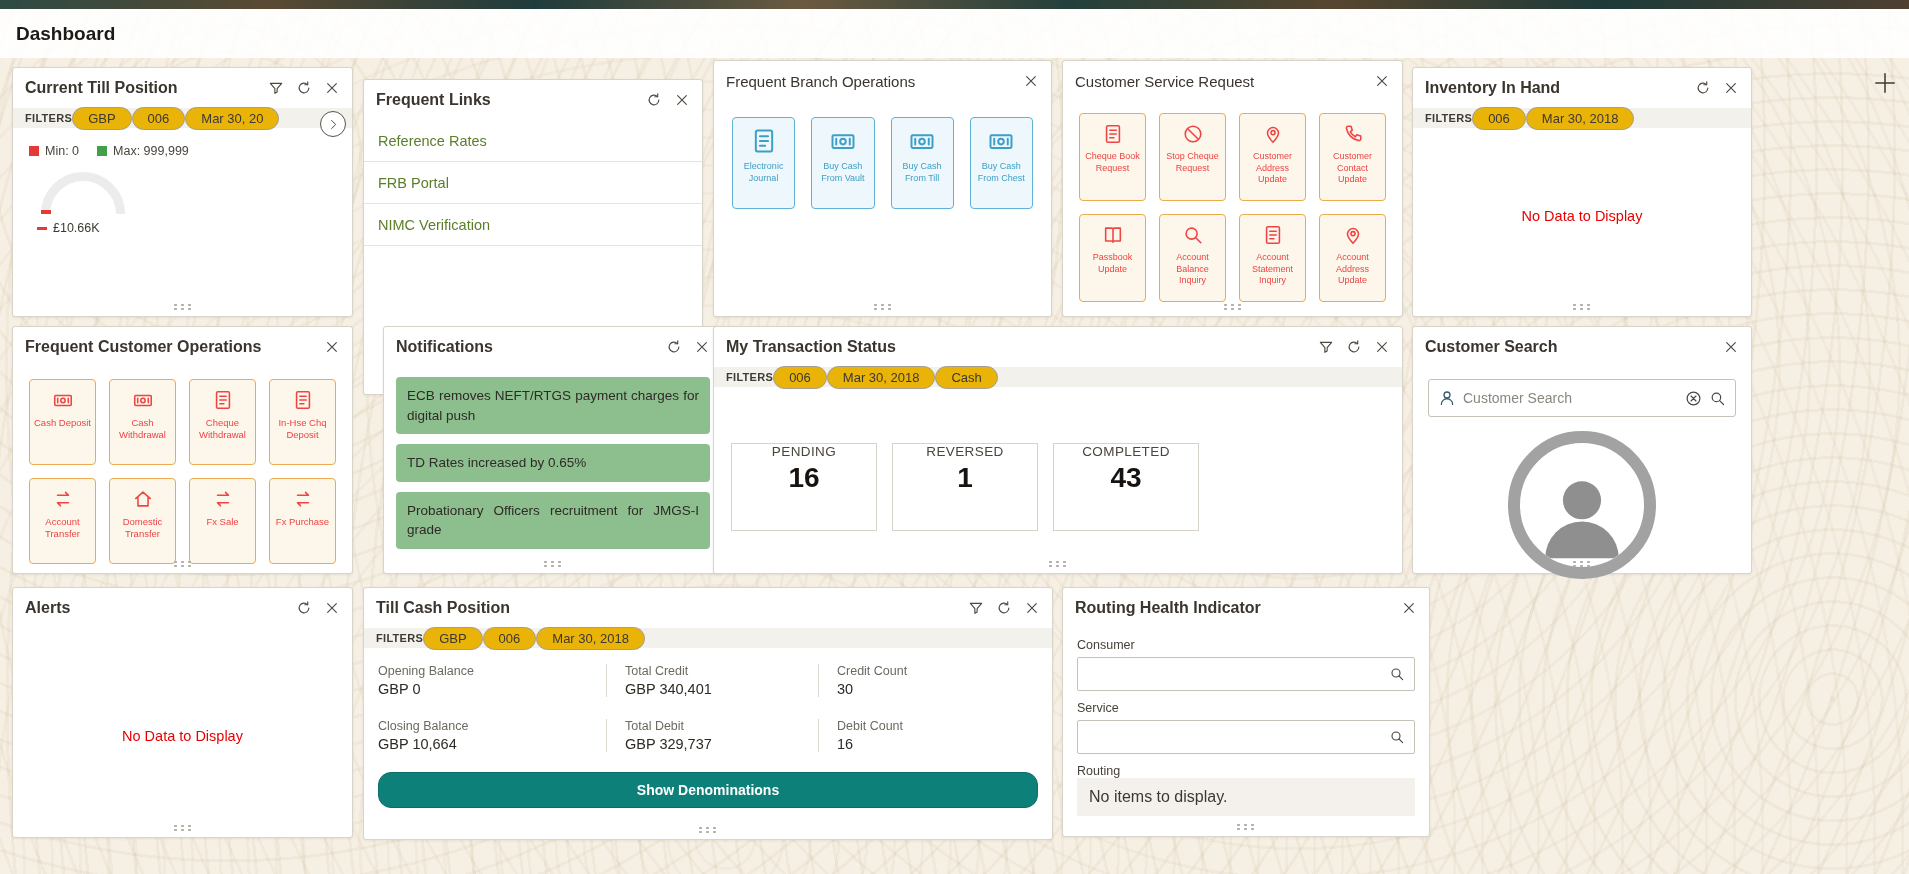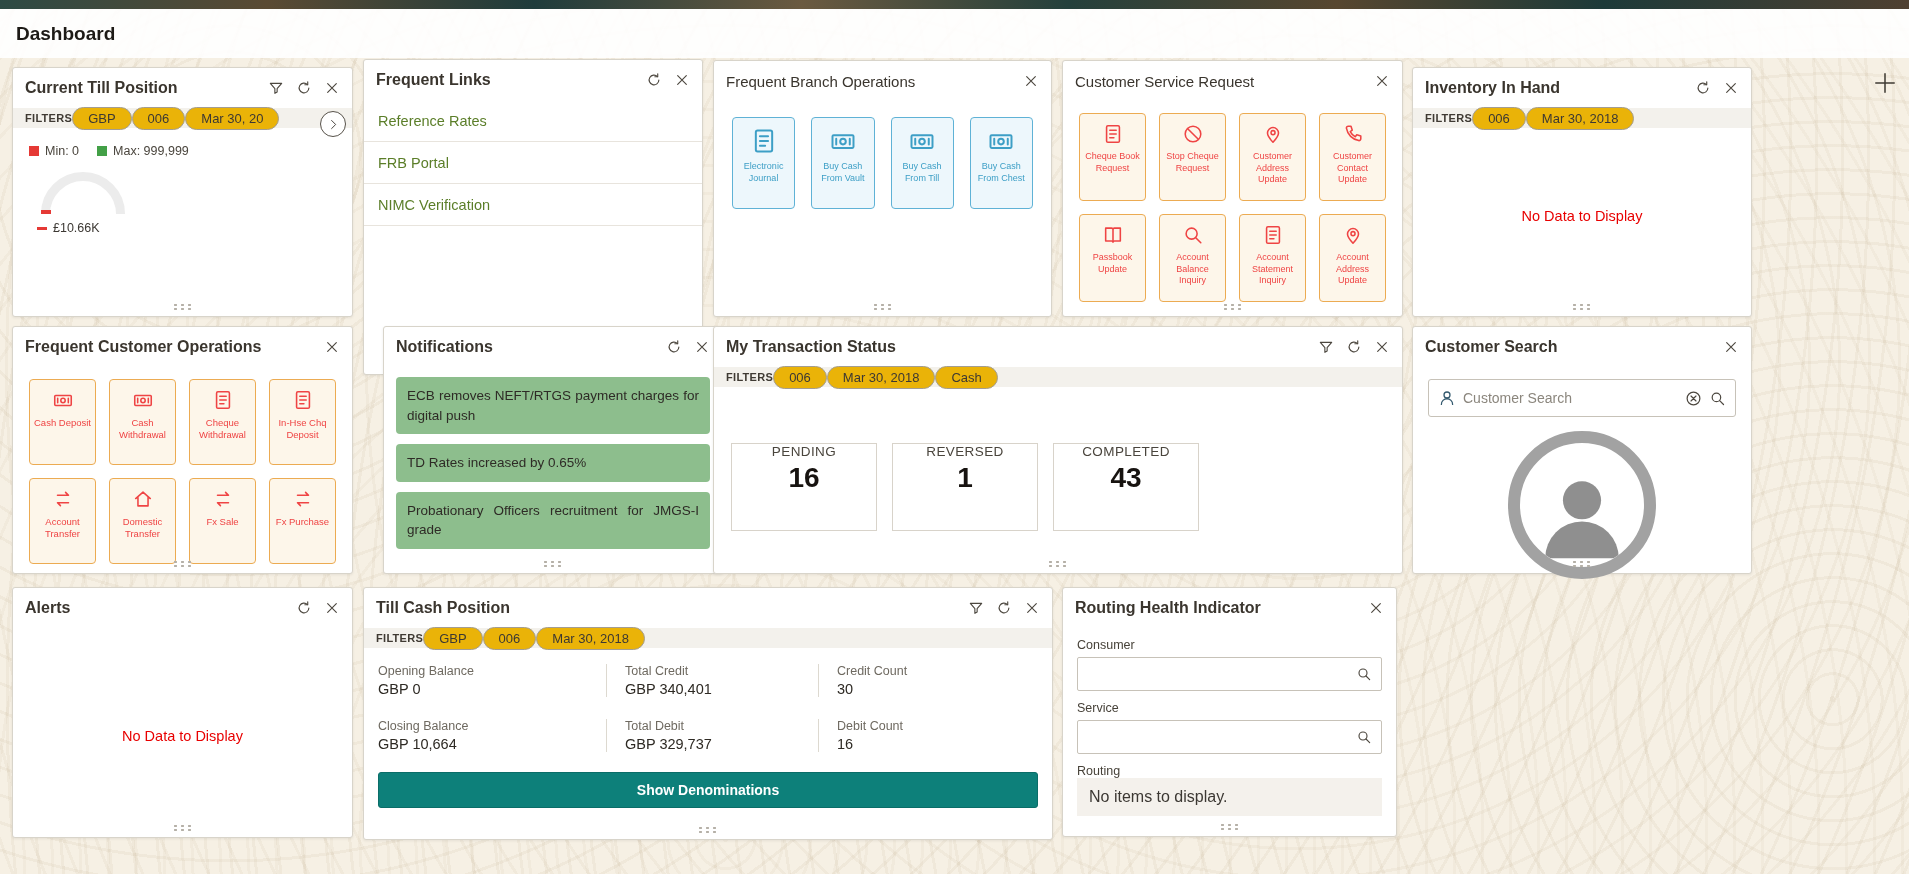--- a/index.html
+++ b/index.html
@@ -81,46 +81,46 @@
   .sinput::placeholder{color:#8b867d}
   .searchbox .aic{width:17px;height:17px;color:#4c473f;cursor:pointer}
   .avatar{width:148px;height:148px;border-radius:50%;border:12px solid #a2a2a2;margin:14px auto 0;background:#fff;overflow:hidden;display:flex;align-items:flex-end;justify-content:center}
   .avsvg{width:104px;height:104px}
 
   
   .tgrid{display:grid;grid-template-columns:228px 212px 1fr;margin:16px 14px 0;row-gap:22px}
   .tcell.div{border-left:1px solid #ddd9d0;padding-left:18px}
   .tlabel{font-size:12.5px;color:#6e6960}
   .tvalue{margin-top:3px;font-size:14.5px;color:#2e2a24}
-  .denom-btn{display:block;margin:20px 14px 0;width:calc(100% - 28px);height:36px;background:#0d807a;border:1px solid #0a6d68;border-radius:3px;color:#fff;font-size:14px;font-weight:600;font-family:inherit;cursor:pointer}
+  .denom-btn{display:block;margin:20px 14px 0;width:calc(100% - 28px);height:36px;background:#0d807a;border:1px solid #0a6d68;border-radius:13px;color:#fff;font-size:14px;font-weight:600;font-family:inherit;cursor:pointer}
 
   
   .rbody{padding:0 14px}
   .rlabel{margin-top:10px;font-size:12.5px;color:#474239}
   .rinput{margin-top:5px;height:34px;border:1px solid #c7c2b8;border-radius:2px;display:flex;align-items:center;padding:0 9px;background:#fff}
   .rinput input{flex:1;border:none;outline:none;font-size:14px;font-family:inherit;min-width:0}
   .rinput svg{width:16px;height:16px;color:#4c473f;cursor:pointer}
   .rbox{height:38px;background:#f4f1ec;display:flex;align-items:center;padding:0 12px;font-size:16px;color:#3c3833}
 
   .addbtn{position:absolute;left:1872px;top:70px;width:26px;height:26px;color:#3f3a33;cursor:pointer}
   .addbtn svg{width:100%;height:100%;stroke-width:1.4}
 
   
   #c-till   {left:12px;  top:67px; width:341px;height:250px}
-  #c-links  {left:363px; top:59px; width:340px;height:316px}
+  #c-links  {left:363px; top:79px; width:340px;height:316px}
   #c-branch {left:713px; top:60px; width:339px;height:257px}
   #c-csr    {left:1062px;top:60px; width:341px;height:257px}
   #c-inv    {left:1412px;top:67px; width:340px;height:250px}
   #c-fco    {left:12px;  top:326px;width:341px;height:248px}
   #c-notif  {left:383px; top:326px;width:340px;height:248px}
   #c-mts    {left:713px; top:326px;width:690px;height:248px}
   #c-cs     {left:1412px;top:326px;width:340px;height:248px}
   #c-alerts {left:12px;  top:587px;width:341px;height:251px}
   #c-tcp    {left:363px; top:587px;width:690px;height:253px}
-  #c-routing{left:1062px;top:587px;width:335px;height:250px}
+  #c-routing{left:1062px;top:587px;width:368px;height:250px}
 </style>
 </head>
 <body>
 
 <svg width="0" height="0" style="position:absolute">
 <defs>
   <symbol id="s-funnel" viewBox="0 0 24 24">
         <path d="M3.5 5h17l-6.8 7.8V18l-3.4 2v-7.2L3.5 5z"></path>
       </symbol>
   <symbol id="s-refresh" viewBox="0 0 24 24">

